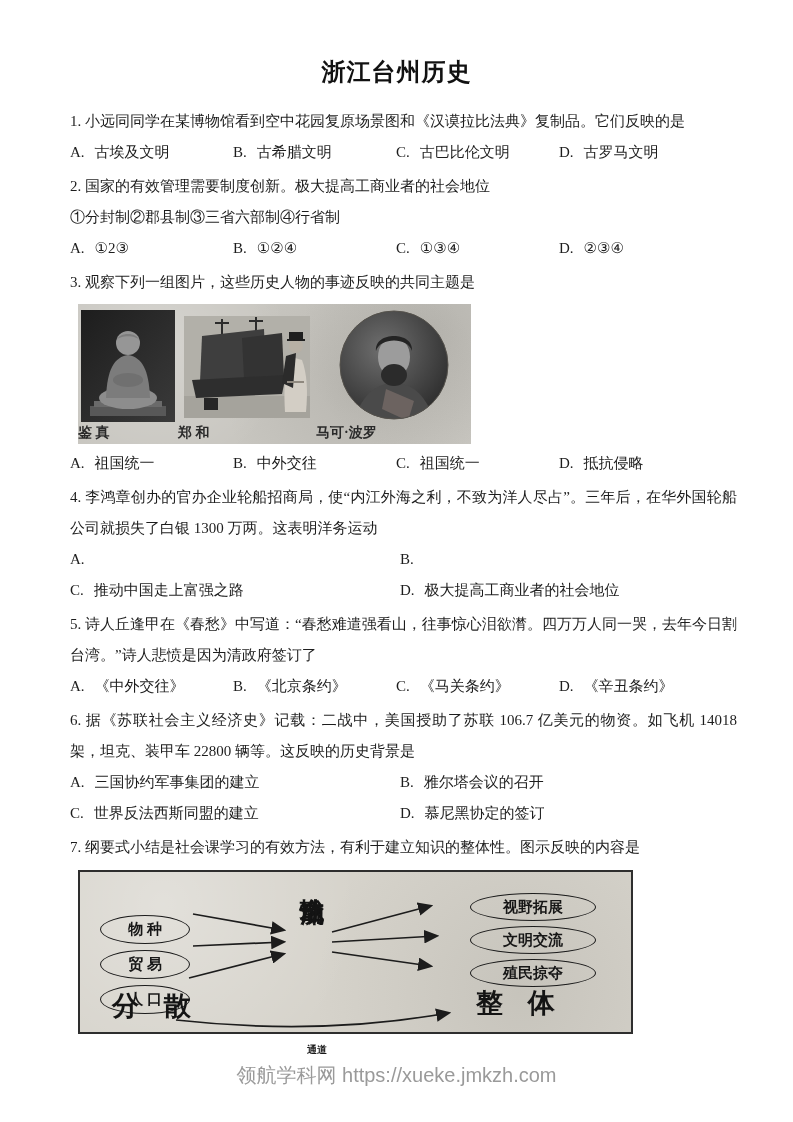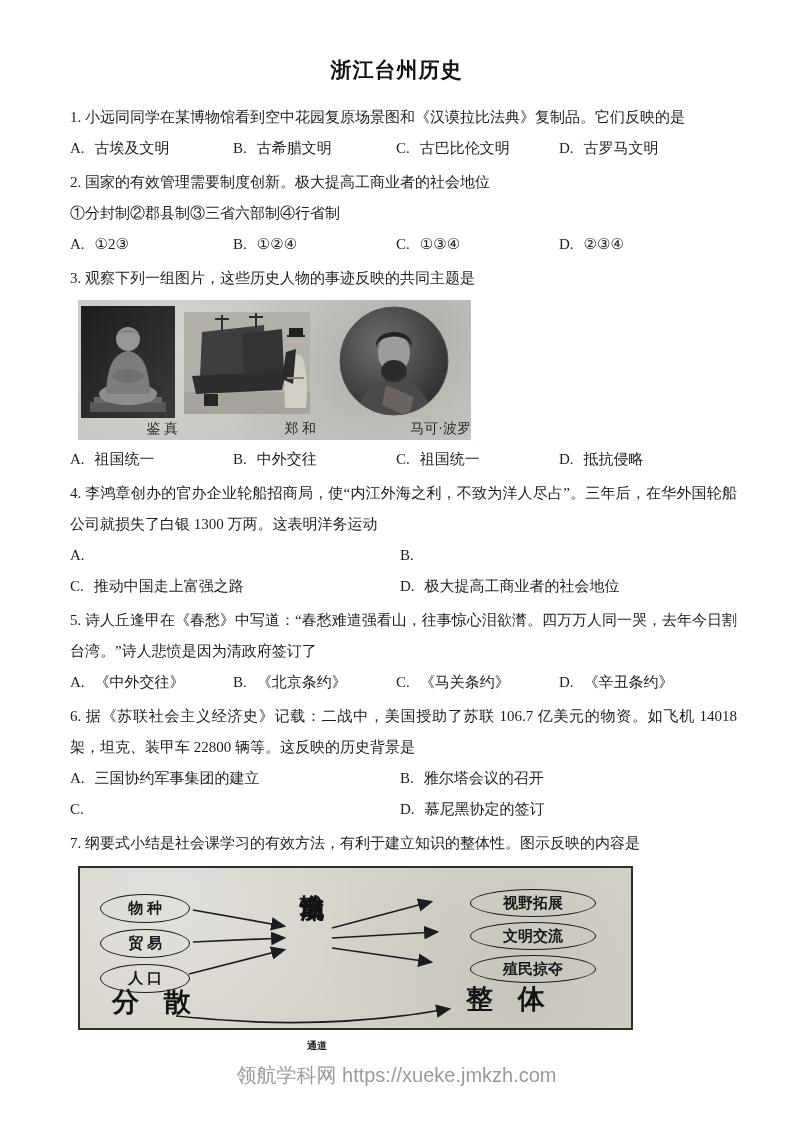--- a/index.html
+++ b/index.html
@@ -3,21 +3,21 @@
 <meta charset="utf-8">
 <style>
   html,body { margin:0; padding:0; background:#ffffff; }
   .page {
     position:relative; width:793px; height:1122px; background:#ffffff;
     font-family:"Liberation Serif","DejaVu Serif",serif; color:#1d1d1d;
     overflow:hidden; margin:0 auto;
   }
   .doc-title {
     margin:0; padding-top:56px; text-align:center;
-    font-size:21px; font-weight:bold; letter-spacing:1px; color:#111;
+    font-size:24px; font-weight:bold; letter-spacing:1px; color:#111;
   }
   .content { padding:15px 56px 0 70px; }
   .question { margin-top:3px; }
   .stem, .substem {
     font-size:15px; line-height:31px; margin:0; text-align:justify; color:#1d1d1d;
   }
   .opts { display:flex; font-size:15px; line-height:31px; }
   .opts .opt { display:flex; }
   .opts.four .opt { width:163px; }
   .opts.four .opt:last-child { width:auto; }
@@ -34,45 +34,45 @@
       radial-gradient(circle at 90% 20%, rgba(120,118,112,.22), transparent 35%),
       #c8c6c0;
   }
   .fig { position:relative; height:100%; }
   .fig-1 { width:100px; }
   .fig-2 { width:155px; }
   .fig-3 { width:138px; }
   .fig svg { display:block; }
   .fig-photo { position:absolute; }
   .fig-caption {
-    position:absolute; left:0; right:0; text-align:right;
-    font-size:14px; font-weight:normal; color:#2a2a2a;
+    position:absolute; left:0; right:0; text-align:left;
+    font-size:14px; font-weight:bold; color:#2a2a2a;
   }
 
   
   .diagram {
     position:relative; width:551px; height:160px; margin:7px 0 0 8px;
     border:2.5px solid #2e2e2e;
     background:
       radial-gradient(circle at 15% 20%, rgba(255,255,255,.3), transparent 40%),
       radial-gradient(circle at 80% 75%, rgba(110,108,100,.15), transparent 45%),
       #d6d3cb;
   }
   .d-ellipse {
     position:absolute; border:1.6px solid #1c1c1c; border-radius:50%;
     display:flex; align-items:center; justify-content:center;
     font-size:15px; font-weight:bold; color:#171717; white-space:nowrap;
   }
-  .d-el-l { width:88px; height:27px; left:20px; }
+  .d-el-l { width:88px; height:27px; left:20px;margin-top:17px; }
   .d-el-l1 { top:26px; } .d-el-l2 { top:61px; } .d-el-l3 { top:96px; }
   .d-el-r { width:124px; height:26px; left:390px; }
   .d-el-r1 { top:21px; } .d-el-r2 { top:54px; } .d-el-r3 { top:87px; }
   .d-big { position:absolute; font-size:27px; font-weight:bold; color:#141414; letter-spacing:9px; }
   .d-scatter { left:32px; top:116px; }
-  .d-whole { left:386px; top:113px; }
+  .d-whole { left:396px; top:113px; }
   .d-center {
     position:absolute; left:212px; top:6px; height:132px;
     writing-mode:vertical-rl; text-orientation:upright;
     font-size:24px; font-weight:bold; color:#141414; line-height:40px; letter-spacing:1px;
   }
   .d-channel { position:absolute; left:227px; top:131px; font-size:10px; font-weight:bold; color:#1a1a1a;margin-top:40px; }
   .d-arrows { position:absolute; left:0; top:0; }
 
   
   .footer {
@@ -297,20 +297,21 @@
             <span>三国协约军事集团的建立</span>
           </div>
         <div class="opt">
             <span class="opt-label">B.</span>
             <span>雅尔塔会议的召开</span>
           </div>
       </div>
       <div class="opts two">
         <div class="opt">
             <span class="opt-label">C.</span>
+            <span>世界反法西斯同盟的建立</span>
           </div>
         <div class="opt">
             <span class="opt-label">D.</span>
             <span>慕尼黑协定的签订</span>
           </div>
       </div>
     </div>
 
     <div class="question">
       <p class="stem">

